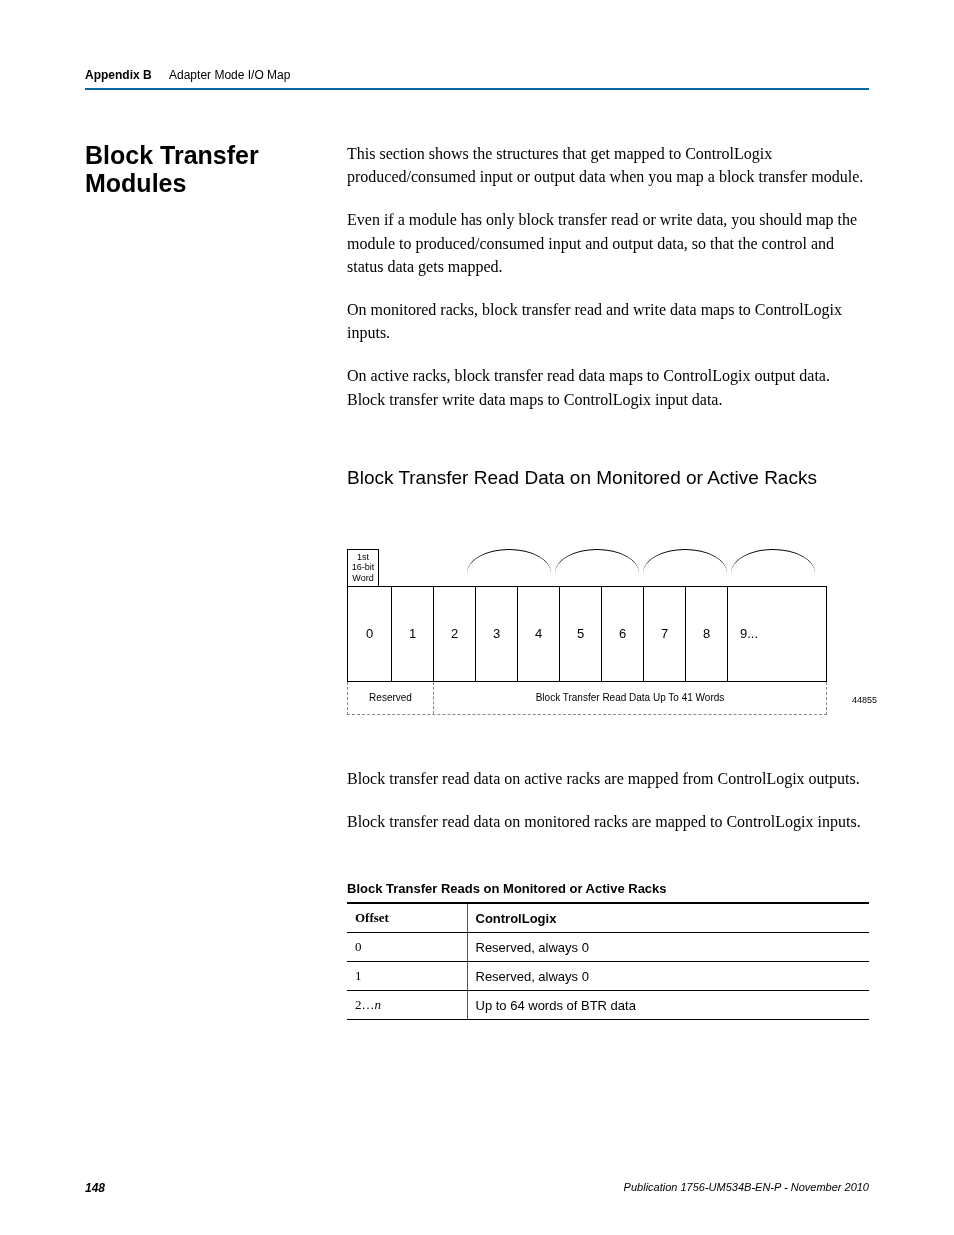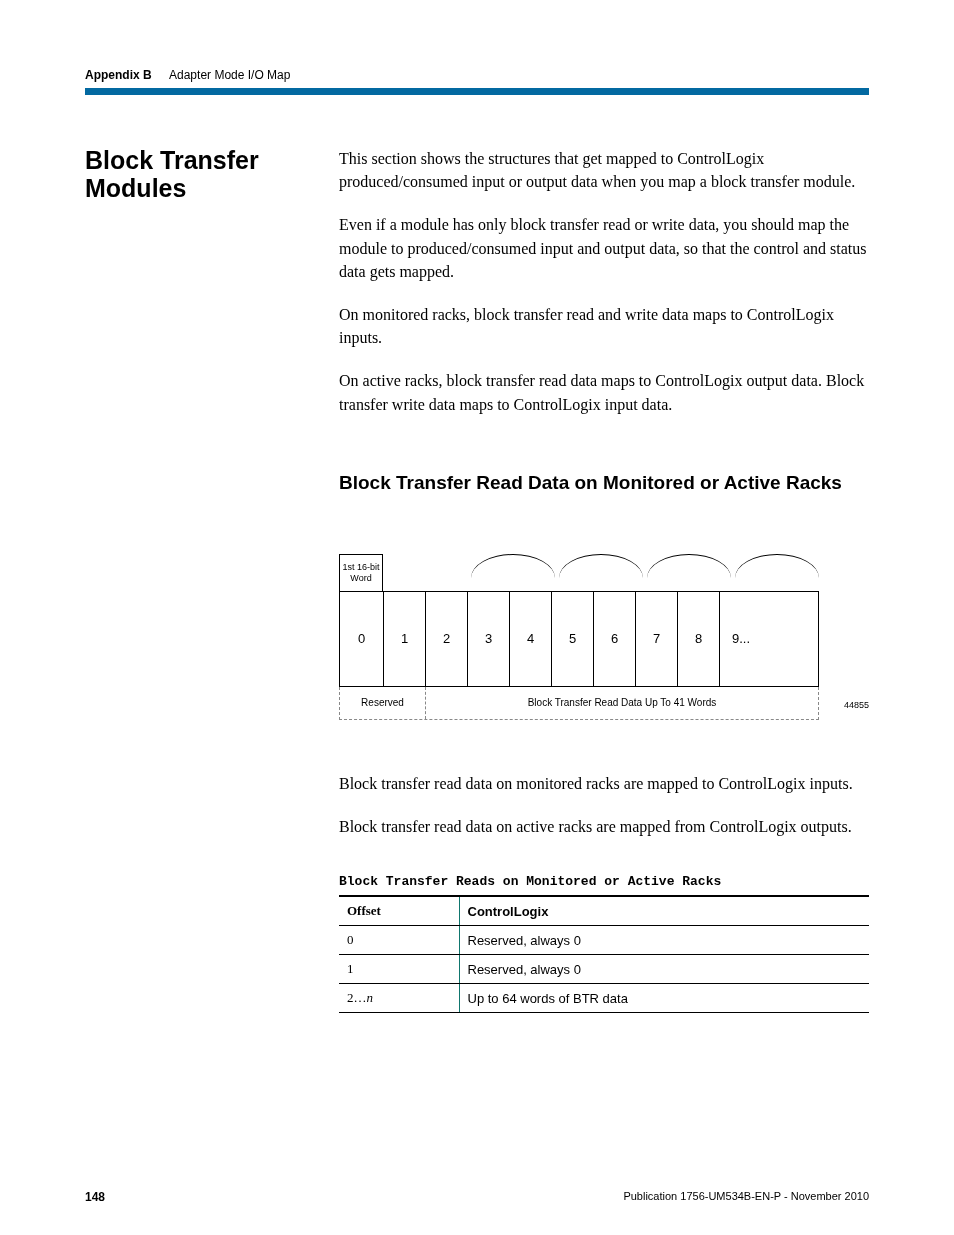--- a/index.html
+++ b/index.html
@@ -10,46 +10,46 @@
     font-family: Georgia, 'Times New Roman', serif;
     color: #000;
     position: relative;
   }
   .page {
     padding: 68px 85px 40px 85px;
   }
   .header {
     font-family: Arial, Helvetica, sans-serif;
     font-size: 12px;
-    border-bottom: 7px solid #0369a1;
+    border-bottom: 2px solid #0369a1;
     padding-bottom: 6px;
     margin-bottom: 52px;
   }
   .header .bold { font-weight: bold; }
   .header .light { font-weight: normal; margin-left: 14px; }
   .two-col {
     display: flex;
-    gap: 24px;
+    gap: 32px;
   }
   .left-col {
     width: 230px;
     flex-shrink: 0;
   }
   .right-col {
     flex: 1;
   }
   .h1 {
     font-family: Arial, Helvetica, sans-serif;
     font-weight: bold;
     font-size: 25px;
     line-height: 1.1;
   }
   .h2 {
     font-family: Arial, Helvetica, sans-serif;
-    font-weight: bold;
+    font-weight: normal;
     font-size: 19px;
     margin-top: 56px;
     margin-bottom: 60px;
   }
   .body-p {
     font-size: 16px;
     line-height: 1.45;
     margin-bottom: 20px;
   }
   
@@ -68,21 +68,21 @@
     height: 24px;
     border-top: 1px solid #000;
     border-radius: 50% 50% 0 0 / 100% 100% 0 0;
   }
   .diagram-row {
     display: flex;
     align-items: stretch;
     margin-top: 8px;
   }
   .wordbox {
-    width: 44px;
+    width: 32px;
     height: 38px;
     font-family: Arial, Helvetica, sans-serif;
     font-size: 9px;
     line-height: 1.2;
     display: flex;
     align-items: center;
     justify-content: center;
     text-align: center;
     border: 1px solid #000;
     padding: 2px;
@@ -122,24 +122,24 @@
   .blabel.btr { flex: 1; }
   .figid {
     position: absolute;
     right: -50px;
     bottom: 10px;
     font-family: Arial, Helvetica, sans-serif;
     font-size: 9px;
   }
   
   .table-title {
-    font-family: Liberation Mono, monospace;
+    font-family: Liberation Sans, sans-serif;
     font-weight: bold;
     font-size: 13px;
-    margin-top: 36px;
+    margin-top: 48px;
     margin-bottom: 6px;
   }
   table {
     width: 100%;
     border-collapse: collapse;
     font-family: Arial, Helvetica, sans-serif;
     font-size: 13px;
   }
   table th {
     text-align: left;
@@ -153,27 +153,28 @@
     padding: 6px 8px;
   }
   table th:first-child, table td:first-child {
     width: 120px;
     border-right: 1px solid #0f766e;
     font-family: Liberation Serif, serif;
   }
   .italic { font-style: italic; }
   .footer {
     position: absolute;
-    bottom: 31px;
+    bottom: 40px;
     left: 85px;
     right: 85px;
     display: flex;
     justify-content: space-between;
     font-family: Arial, Helvetica, sans-serif;
     font-size: 11px;
+    font-style: italic;
   }
   .footer .pgnum { font-weight: bold; font-size: 12px; }
 </style>
 </head>
 <body>
 
 <div class="page">
   <div class="header">
     <span class="bold">Appendix B</span>
     <span class="light">Adapter Mode I/O Map</span>
@@ -213,22 +214,22 @@
           <div class="cell">8</div>
           <div class="cell">9...</div>
         </div>
         <div class="bottom-labels">
           <div class="blabel reserved">Reserved</div>
           <div class="blabel btr">Block Transfer Read Data Up To 41 Words</div>
         </div>
         <div class="figid">44855</div>
       </div>
 
+      <p class="body-p">Block transfer read data on active racks are mapped from ControlLogix outputs.</p>
       <p class="body-p">Block transfer read data on monitored racks are mapped to ControlLogix inputs.</p>
-      <p class="body-p">Block transfer read data on active racks are mapped from ControlLogix outputs.</p>
 
       <div class="table-title">Block Transfer Reads on Monitored or Active Racks</div>
       <table>
         <thead>
           <tr>
             <th>Offset</th>
             <th>ControlLogix</th>
           </tr>
         </thead>
         <tbody>

